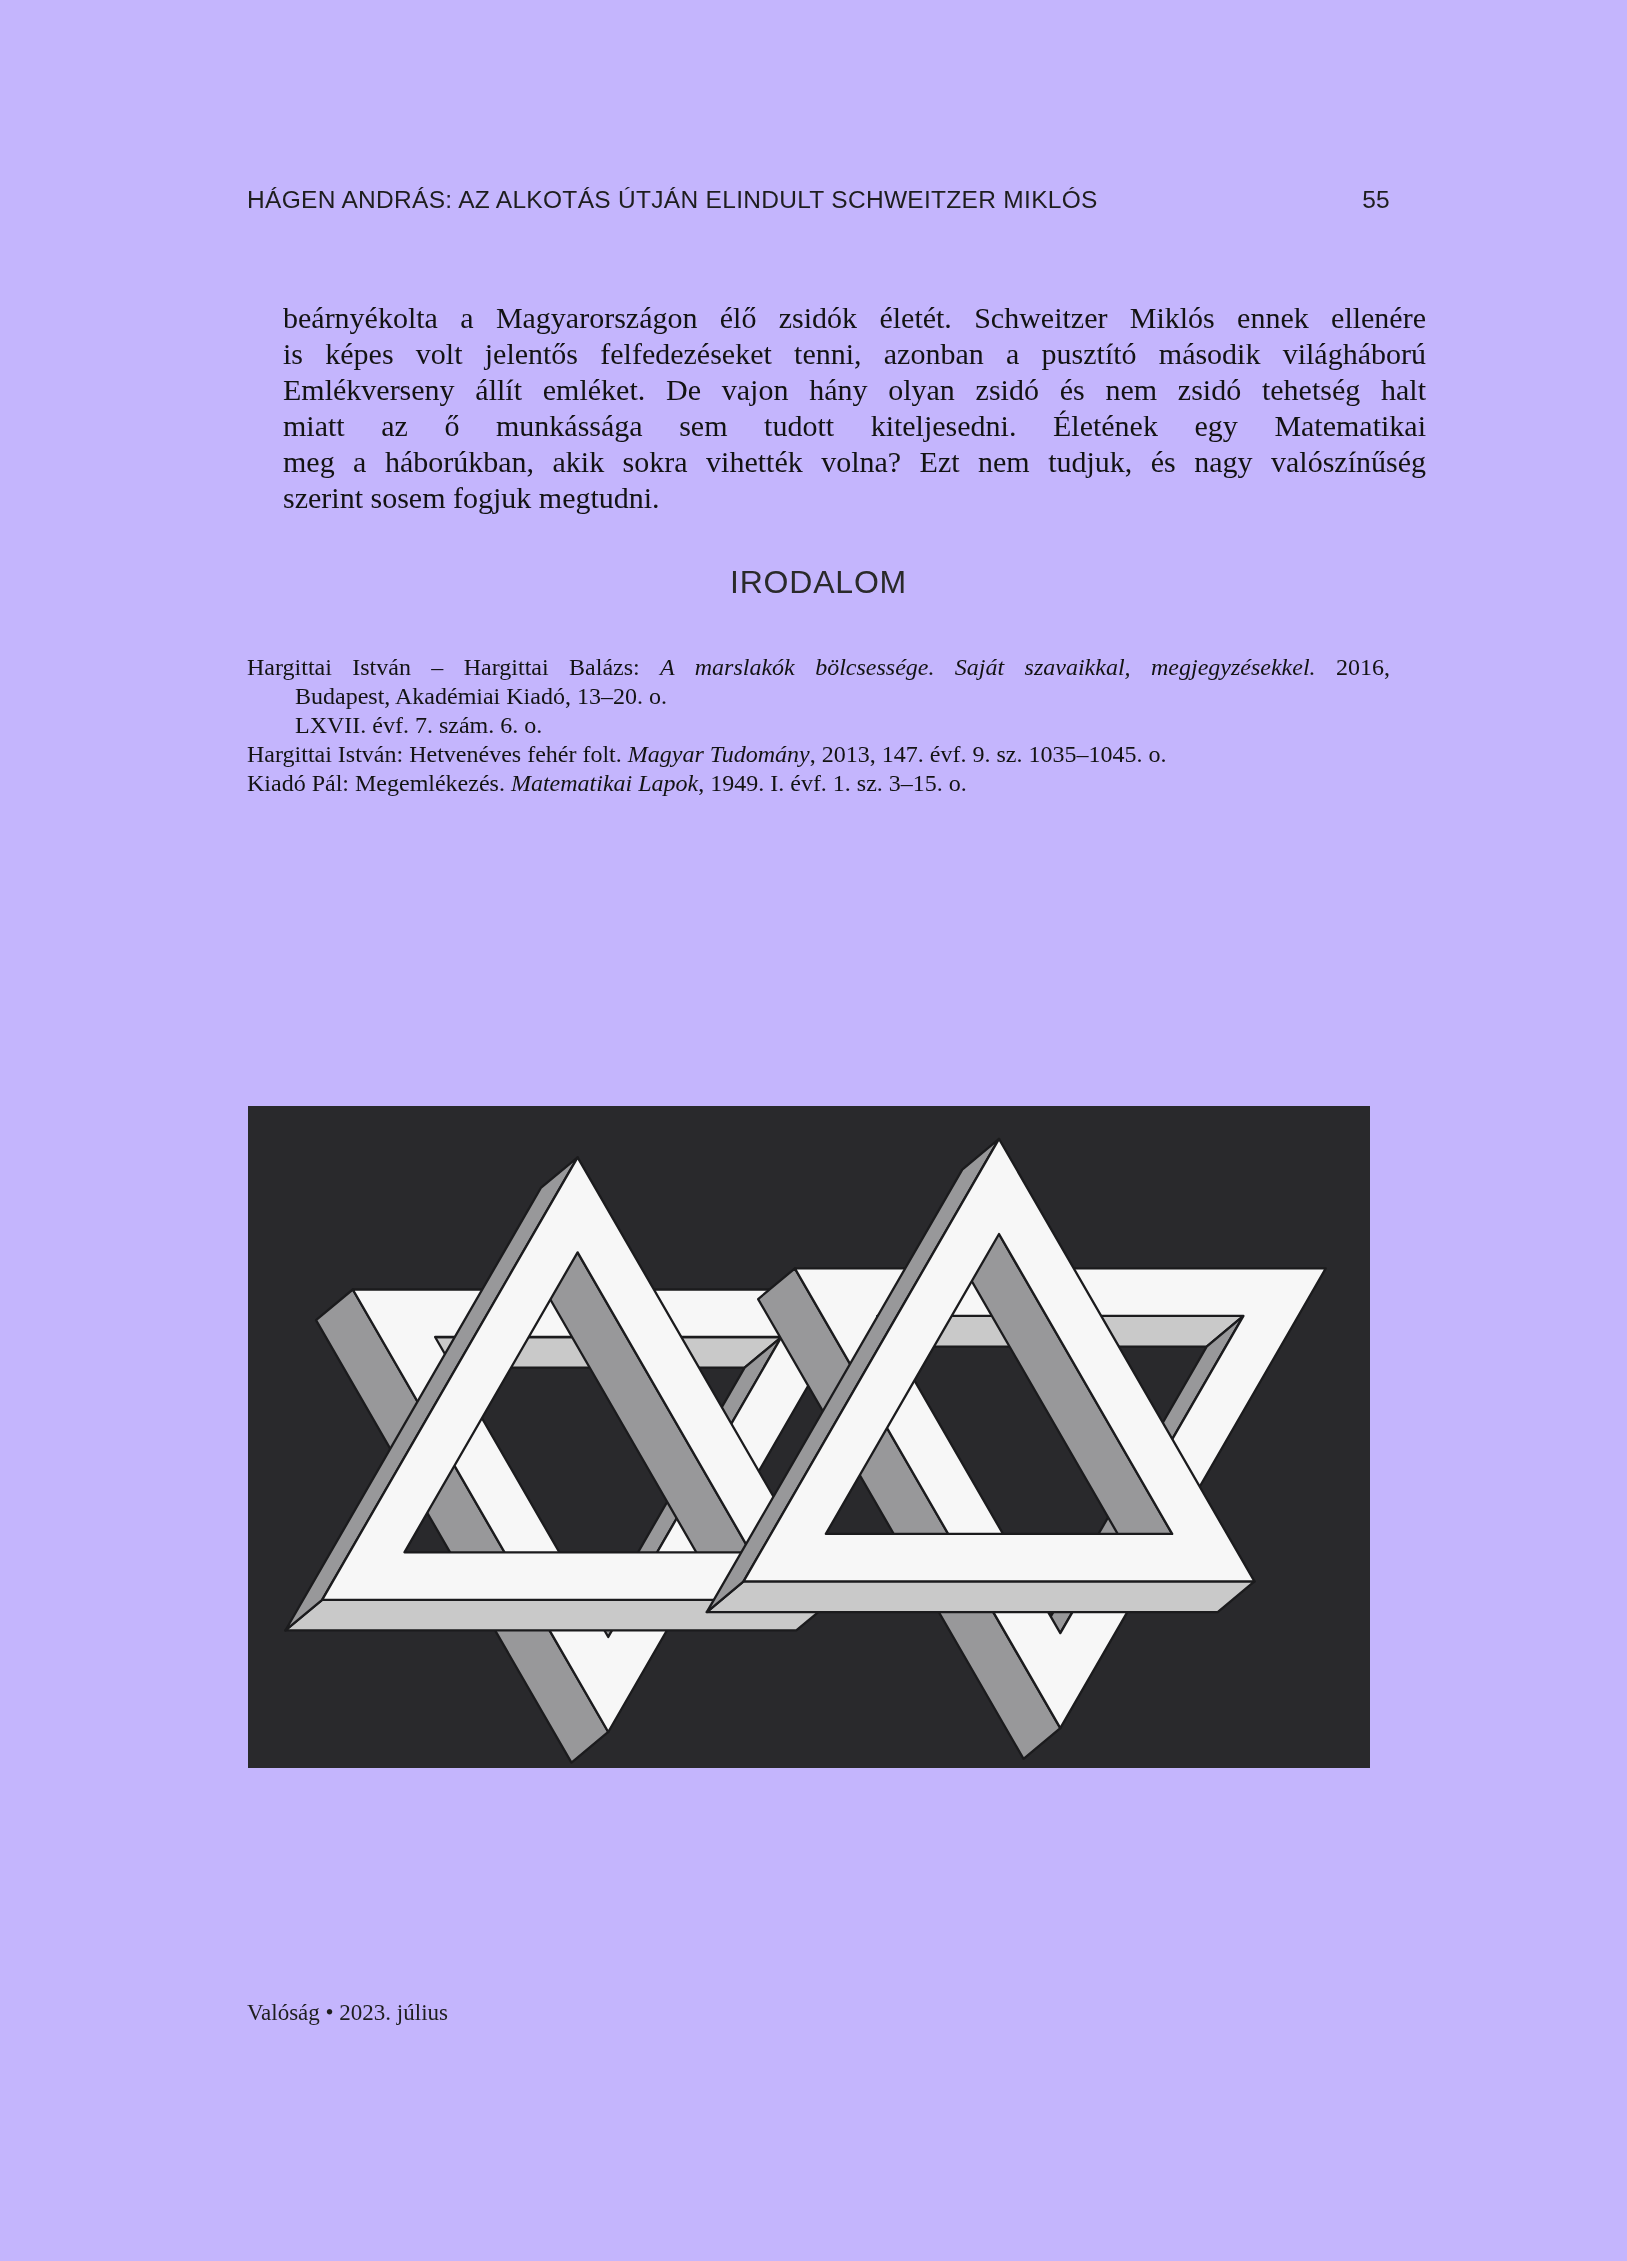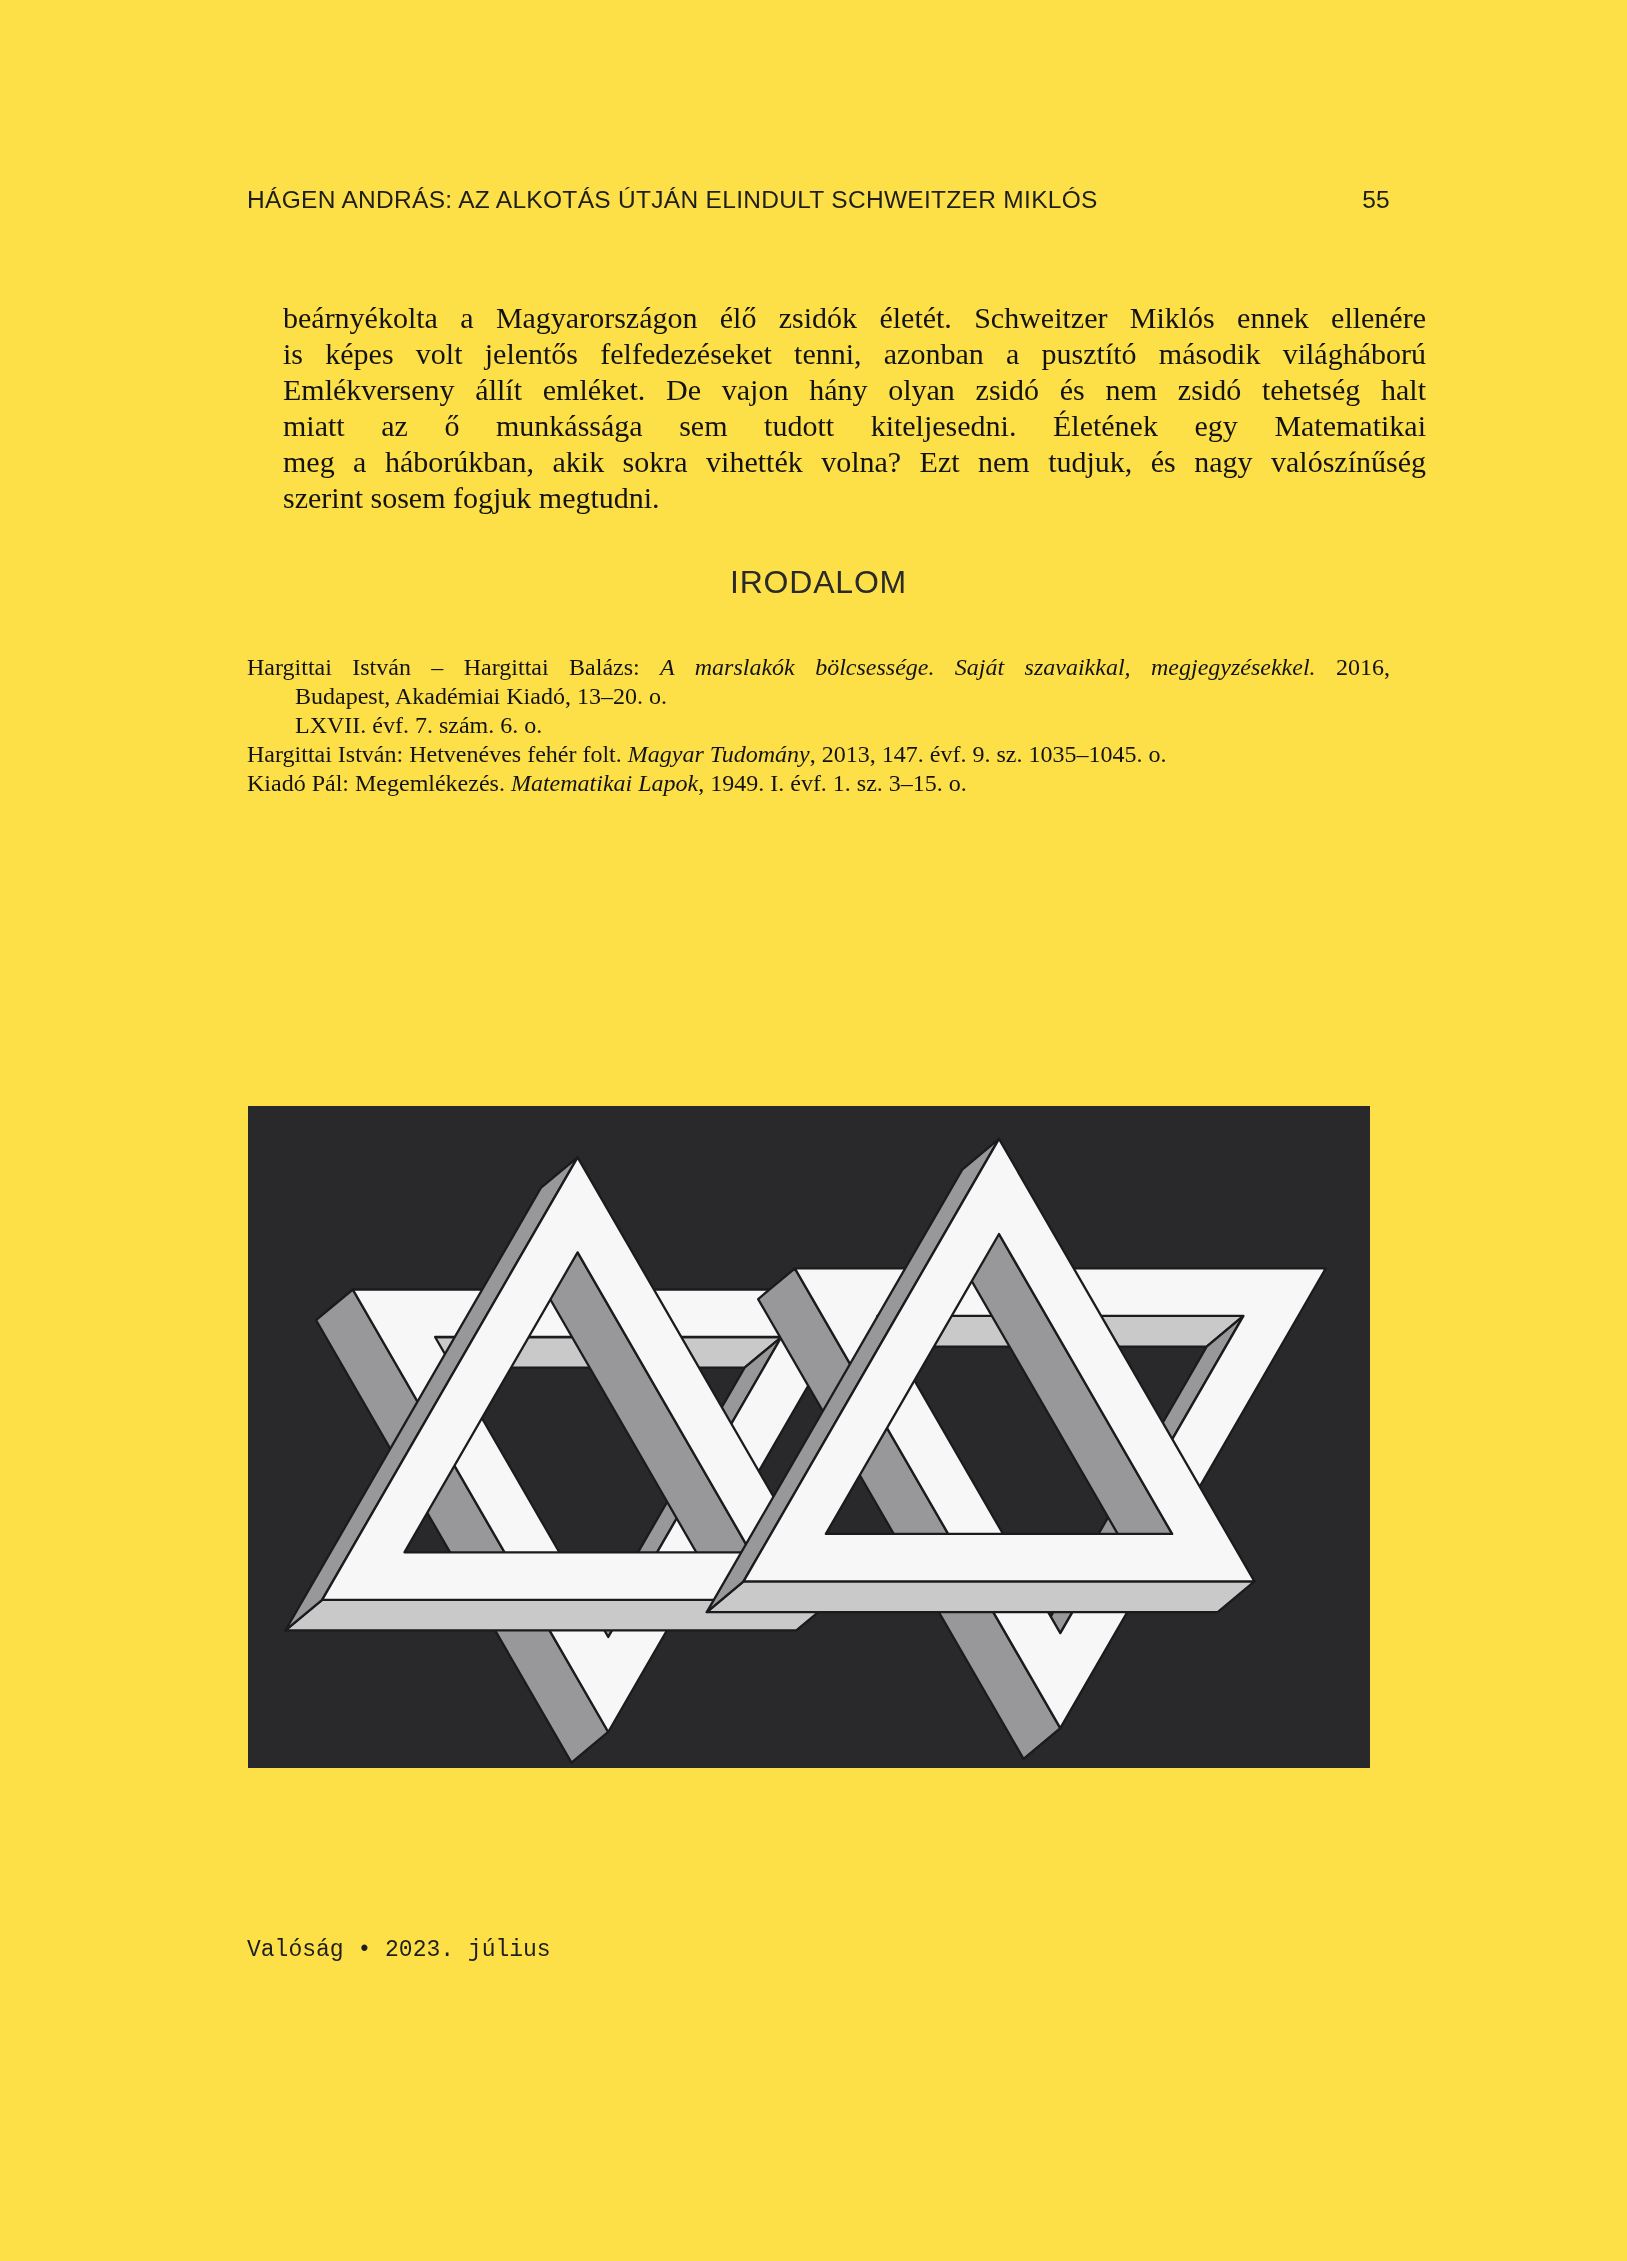--- a/index.html
+++ b/index.html
@@ -1,17 +1,17 @@
 <!DOCTYPE html>
 <html style="font-size:12.3px"><head>
 <meta charset="utf-8">
 <style>
   html,body{margin:0;padding:0;background:#ffffff;}
   .page{
-    position:relative;width:1628px;height:2261px;background:#fde047;
+    position:relative;width:1628px;height:2261px;background:#c4b5fd;
     font-family:"Liberation Serif",serif;color:#161616;overflow:hidden;
   }
   .header{
     position:absolute;top:186px;left:247px;width:1143px;
     display:flex;justify-content:space-between;align-items:baseline;
     font-family:"Liberation Sans",sans-serif;font-size:24.5px;color:#1e1e1e;
     letter-spacing:0.3px;
   }
   .para{
     position:absolute;top:300px;left:247px;width:1143px;
@@ -30,22 +30,22 @@
   }
   .ref-line.justify{text-align:justify;text-align-last:justify;}
   .ref-line.indent{padding-left:48px;}
   .ref-line .it{font-style:italic;}
   .figure{
     position:absolute;top:1106px;left:248px;width:1122px;height:662px;
     overflow:hidden;
   }
   .figure svg{display:block;}
   .footer{
-    position:absolute;top:1937px;left:247px;
-    font-family:Liberation Mono, monospace;font-size:23px;color:#1e1e1e;
+    position:absolute;top:2000px;left:247px;
+    font-family:Liberation Serif, serif;font-size:23px;color:#1e1e1e;
   }
 </style>
 </head>
 <body>
 
 <div class="page">
 
   <div class="header">
     <span>HÁGEN ANDRÁS: AZ ALKOTÁS ÚTJÁN ELINDULT SCHWEITZER MIKLÓS</span>
     <span>55</span>

